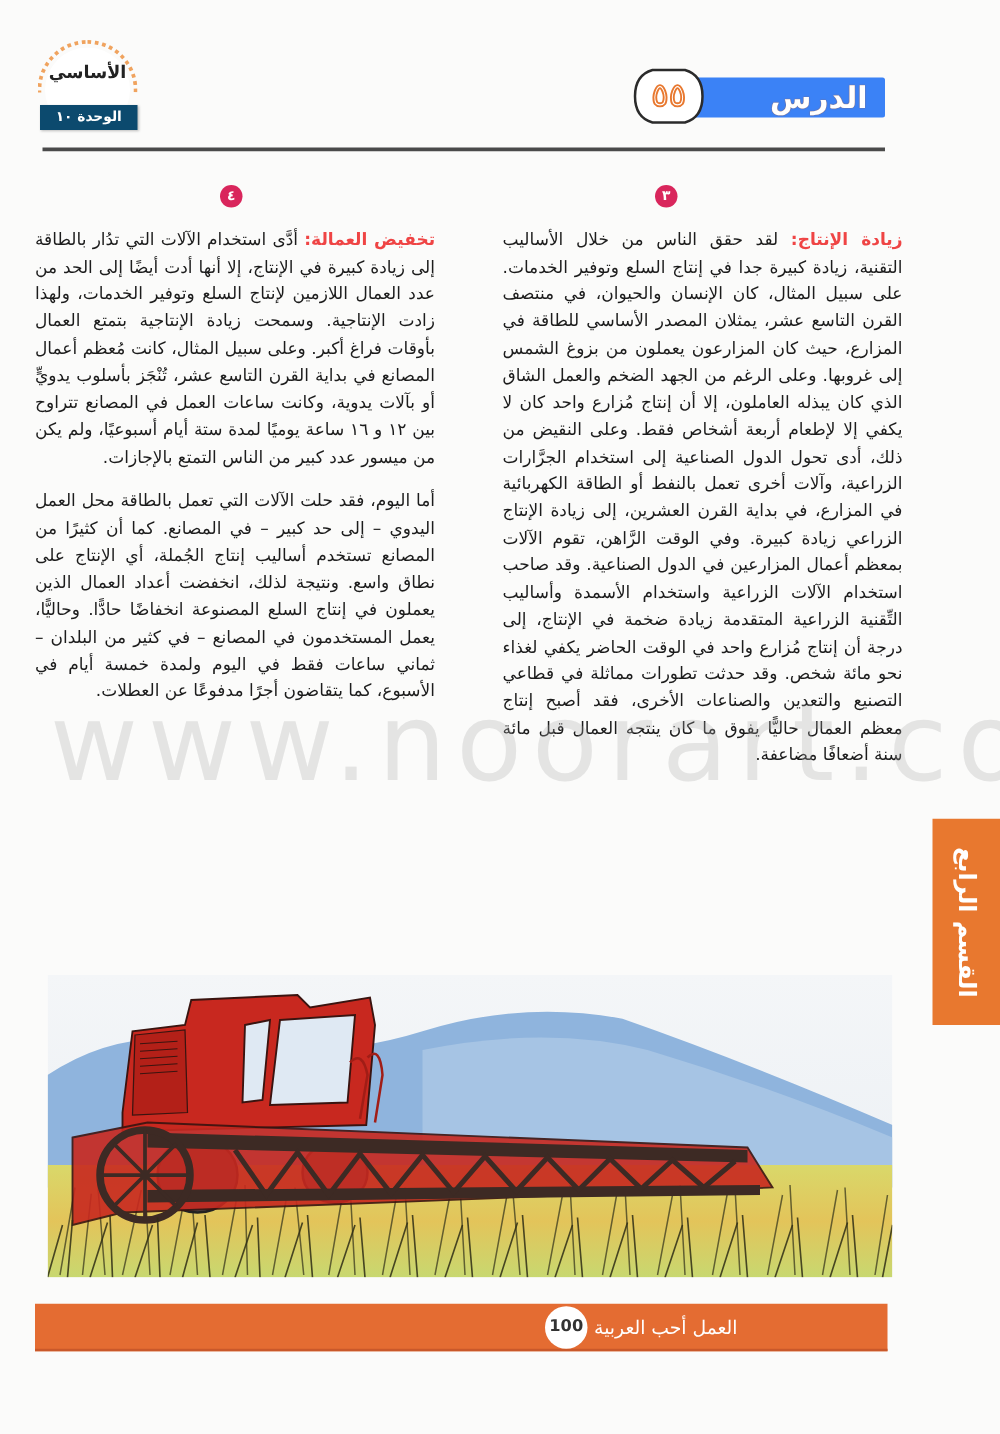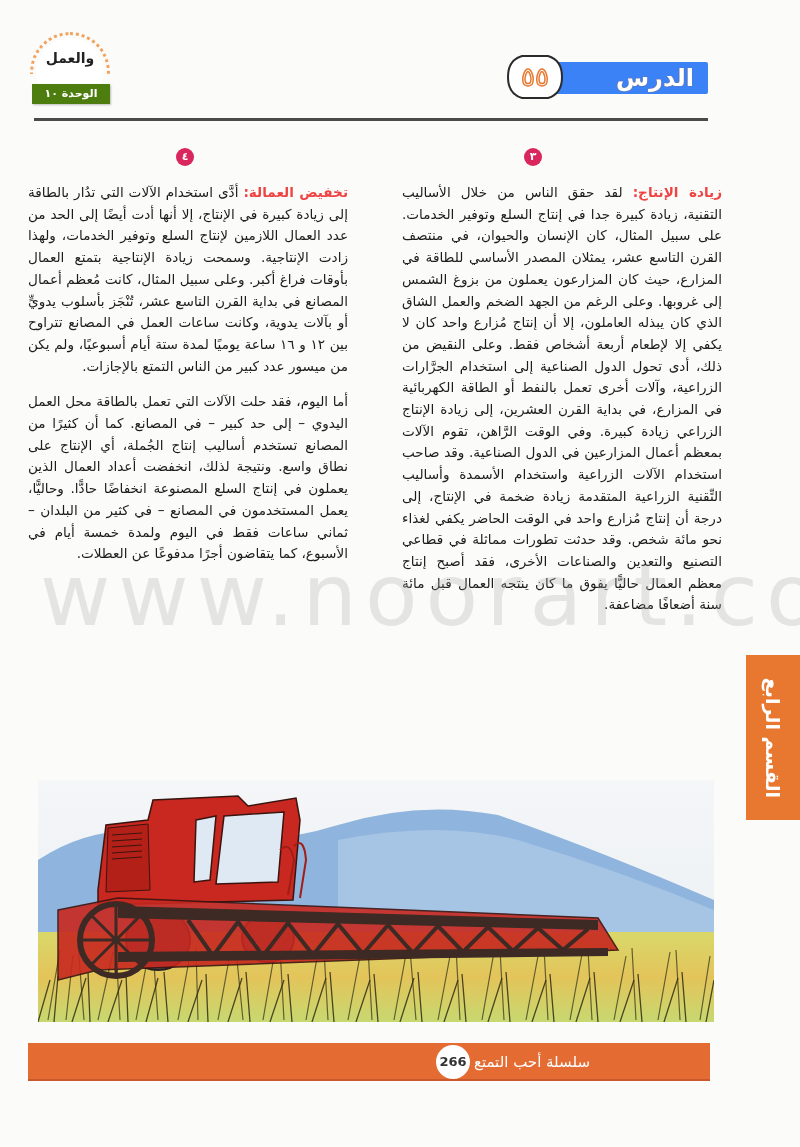--- a/index.html
+++ b/index.html
@@ -35,21 +35,21 @@
     .unit-badge .cap {
       position: absolute; left: 8px; top: 6px; width: 68px; height: 68px;
       border-radius: 50%; background: #fff; clip-path: inset(0 0 20px 0);
     }
     .unit-subject {
       position: absolute; left: 0; top: 18px; width: 84px; text-align: center;
       font-size: 14px; font-weight: bold; color: #222; direction: rtl;
     }
     .unit-label {
       position: absolute; left: 4px; top: 52px; width: 78px; height: 20px; line-height: 20px;
-      background: #4d7c0f; color: #fff; text-align: center; font-size: 11px; font-weight: bold;
+      background: #0c4a6e; color: #fff; text-align: center; font-size: 11px; font-weight: bold;
       direction: rtl; box-shadow: 1px 1px 2px rgba(0,0,0,0.25);
     }
 
     .header-rule {
       position: absolute; left: 34px; top: 118px; width: 674px; height: 3px; background: #4a4a4a;
     }
 
     
     .section-marker {
       position: absolute; width: 18px; height: 18px; border-radius: 50%;
@@ -101,21 +101,21 @@
       font-size: 86px; line-height: 80px; color: rgba(170,170,170,0.28); letter-spacing: 8px;
       font-family: "DejaVu Sans", sans-serif; pointer-events: none; white-space: nowrap;
     }
   </style>
 </head>
 <body>
 
 <div class="unit-badge">
   <div class="dots"></div>
   <div class="cap"></div>
-  <div class="unit-subject">والعمل</div>
+  <div class="unit-subject">الأساسي</div>
   <div class="unit-label">الوحدة ١٠</div>
 </div>
 
 <div class="lesson-banner">
   <div class="lesson-banner-title">الدرس</div>
 </div>
 <div class="lesson-number-diamond">
   <svg width="74" height="50" viewBox="0 0 74 50" style="position:absolute;left:0;top:0">
     <path d="M10 25 Q10 8 24 4 L50 4 Q64 8 64 25 Q64 42 50 46 L24 46 Q10 42 10 25 Z" fill="#fff" stroke="#2b2b2b" stroke-width="2"></path>
   </svg>
@@ -196,15 +196,15 @@
         <path d="M78 124 L78 196 M42 160 L114 160 M53 135 L103 185 M53 185 L103 135"></path>
       </g>
 
     <g stroke="#2f2e16" stroke-width="1.3" opacity="0.85">
       <path d="M0 242 L12 200 M16 242 L20 196 M34 242 L48 198 M52 242 L50 192 M70 242 L84 200 M90 242 L88 194 M108 242 L120 198 M130 242 L126 192 M150 242 L164 200 M170 242 L168 194 M190 242 L204 198 M212 242 L208 192 M232 242 L246 200 M254 242 L250 194 M274 242 L288 198 M296 242 L292 192 M318 242 L332 200 M340 242 L336 194 M362 242 L376 198 M384 242 L380 192 M406 242 L420 200 M428 242 L424 194 M450 242 L464 198 M472 242 L468 192 M494 242 L508 200 M516 242 L512 194 M538 242 L552 198 M560 242 L556 192 M582 242 L596 200 M604 242 L600 194 M626 242 L640 198 M648 242 L644 192 M668 242 L676 200"></path>
     </g>
   </svg>
 </div>
 
 <div class="footer-bar">
-  <div class="footer-title">سلسلة أحب التمتع</div>
-</div>
-<div class="page-number">266</div>
+  <div class="footer-title">العمل أحب العربية</div>
+</div>
+<div class="page-number">100</div>
 
 </body></html>

